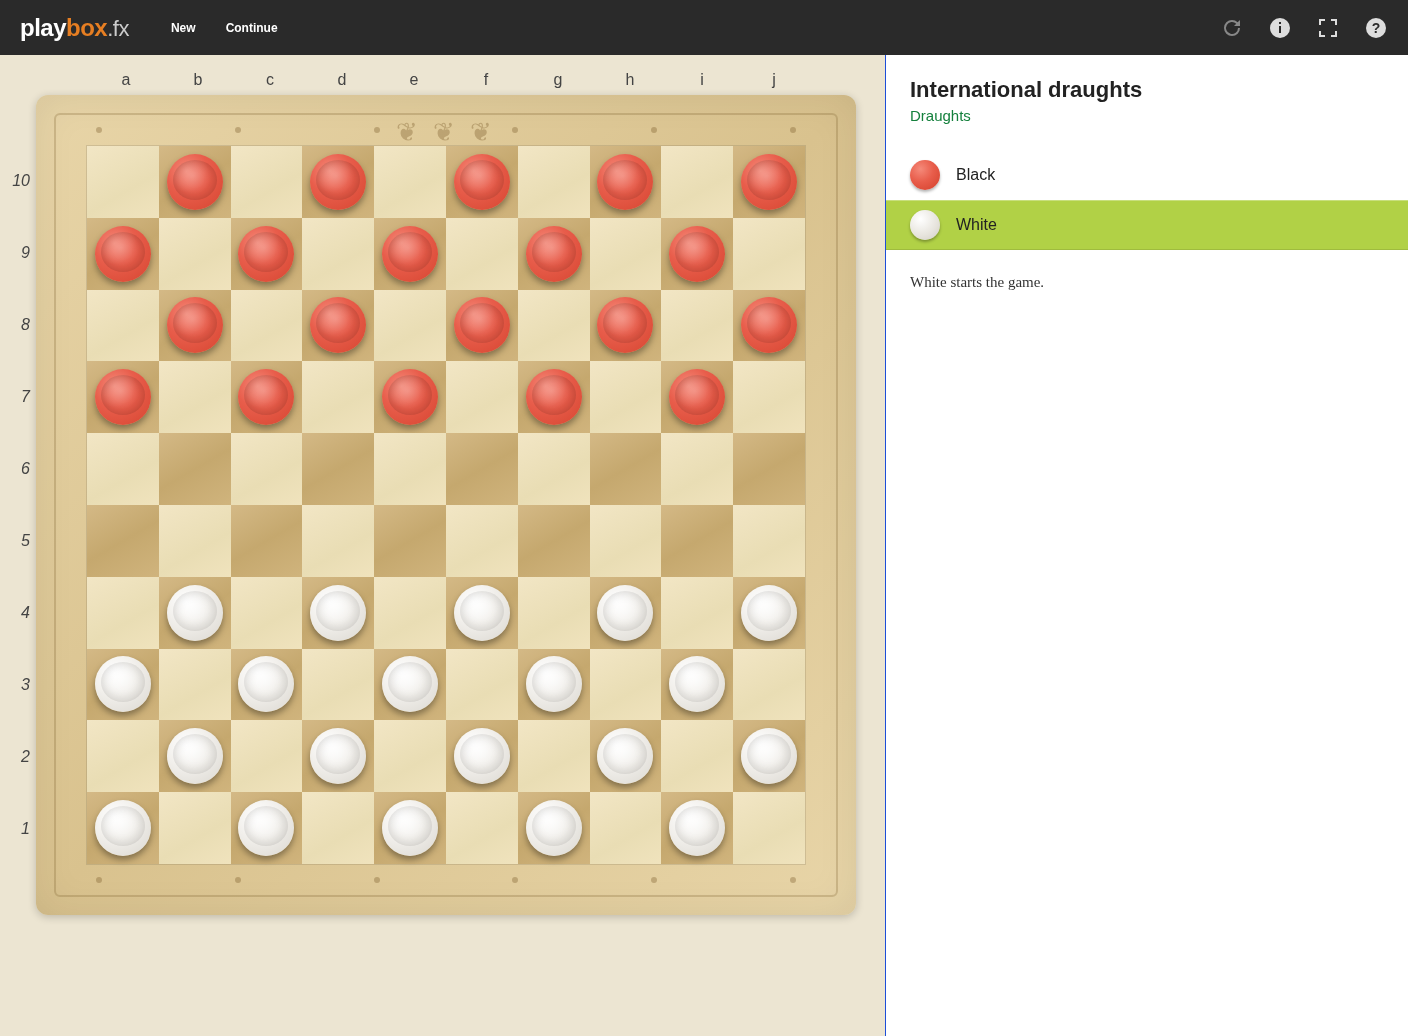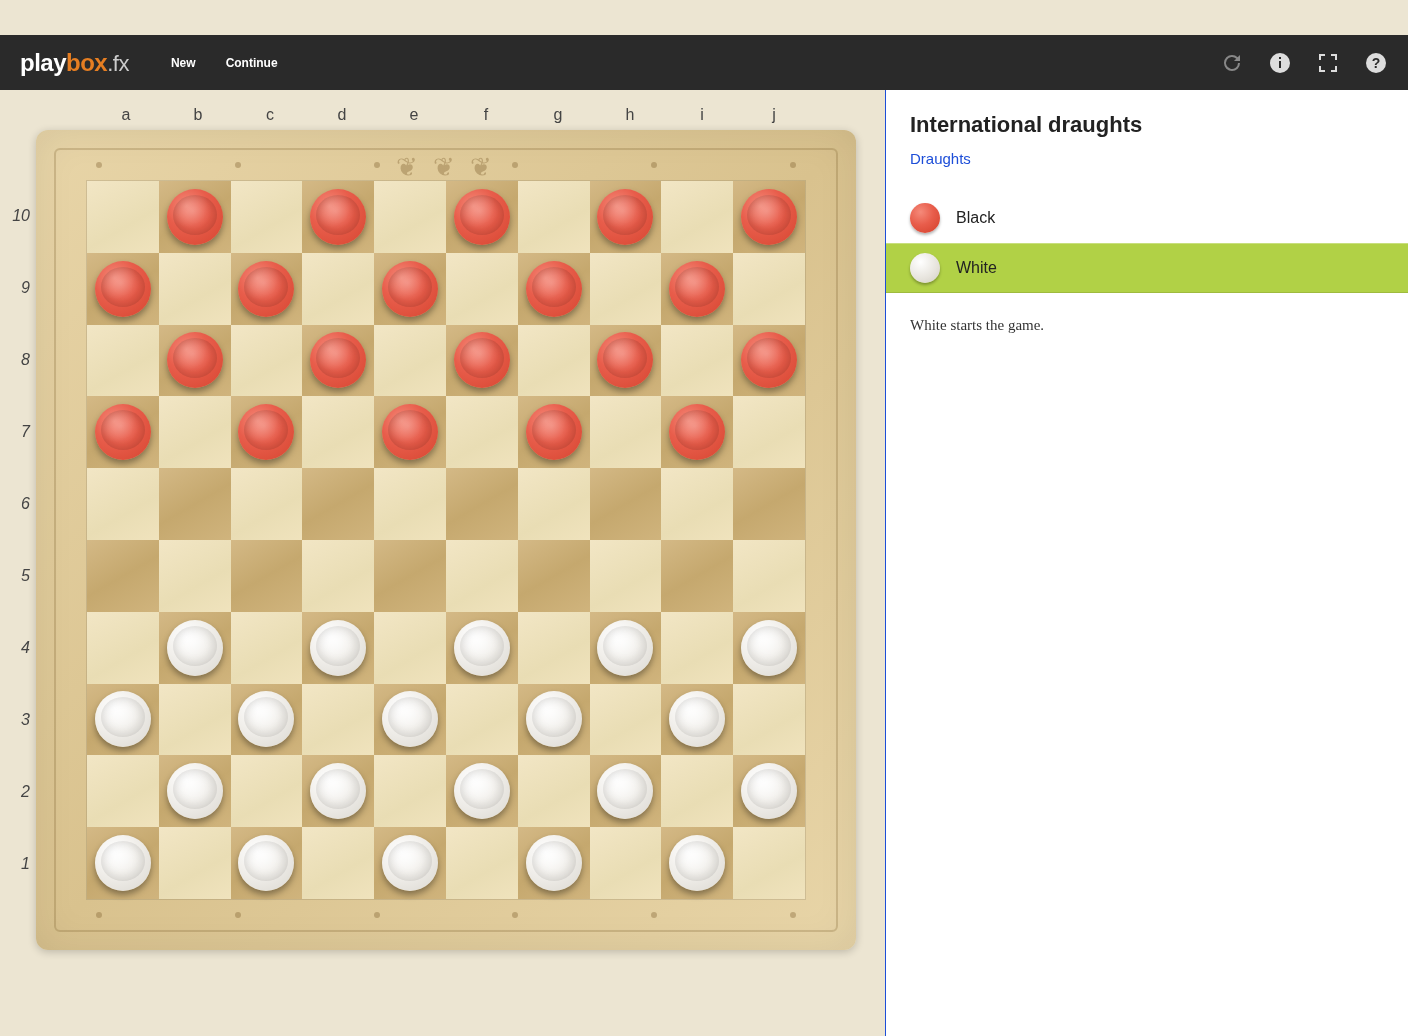--- a/index.html
+++ b/index.html
@@ -10,21 +10,20 @@
       height: 1036px;
       overflow: hidden;
     }
     .topbar {
       height: 55px;
       background: #2a2a2a;
       display: flex;
       align-items: center;
       padding: 0 20px;
       color: #fff;
-      margin-top: 35px;
     }
     .logo { font-size: 24px; font-weight: bold; letter-spacing: -0.5px; }
     .logo .play { color: #fff; }
     .logo .box { color: #e67e22; font-weight: bold; }
     .logo .fx { color: #ccc; font-weight: normal; font-size: 22px; }
     .menu { display: flex; gap: 30px; margin-left: 42px; }
     .menu-item { color: #fff; font-size: 12px; font-weight: 600; cursor: pointer; }
     .topbar-icons { margin-left: auto; display: flex; gap: 24px; align-items: center; }
     .topbar-icons svg { width: 24px; height: 24px; fill: #ddd; cursor: pointer; }
     .topbar-icons .refresh { fill: #888; }
@@ -151,21 +150,21 @@
     }
 
     .sidebar {
       flex: 1;
       background: #fff;
       border-left: 1px solid #1d4ed8;
       padding: 22px 0 0 0;
     }
     .sidebar-inner { padding: 0 24px; }
     .game-title { font-size: 22px; font-weight: bold; color: #222; }
-    .game-subtitle { font-size: 15px; color: #1d4ed8; margin-top: 12px; }
+    .game-subtitle { font-size: 15px; color: #15803d; margin-top: 4px; }
     .player-list { margin-top: 26px; }
     .player {
       display: flex;
       align-items: center;
       gap: 16px;
       padding: 10px 24px;
       font-size: 16px;
       color: #222;
     }
     .player.active {

